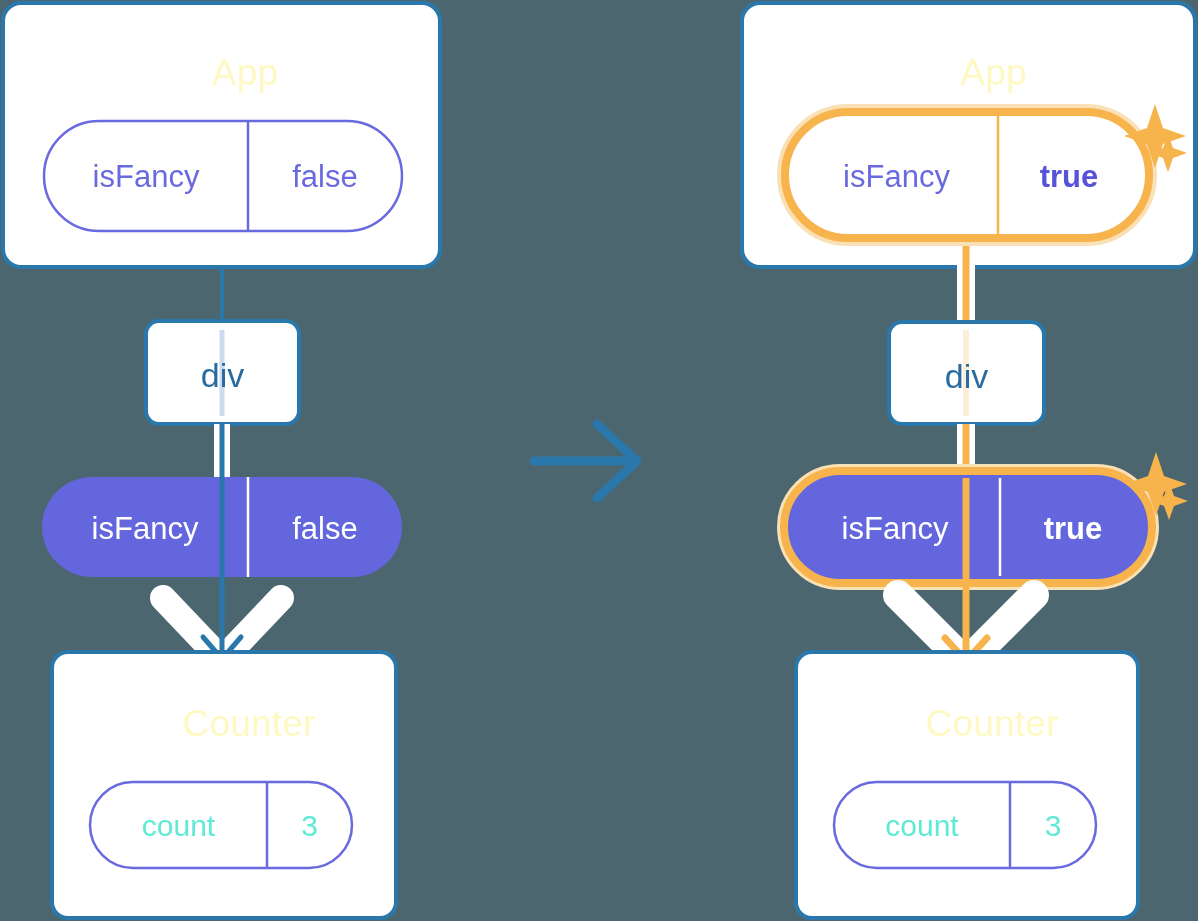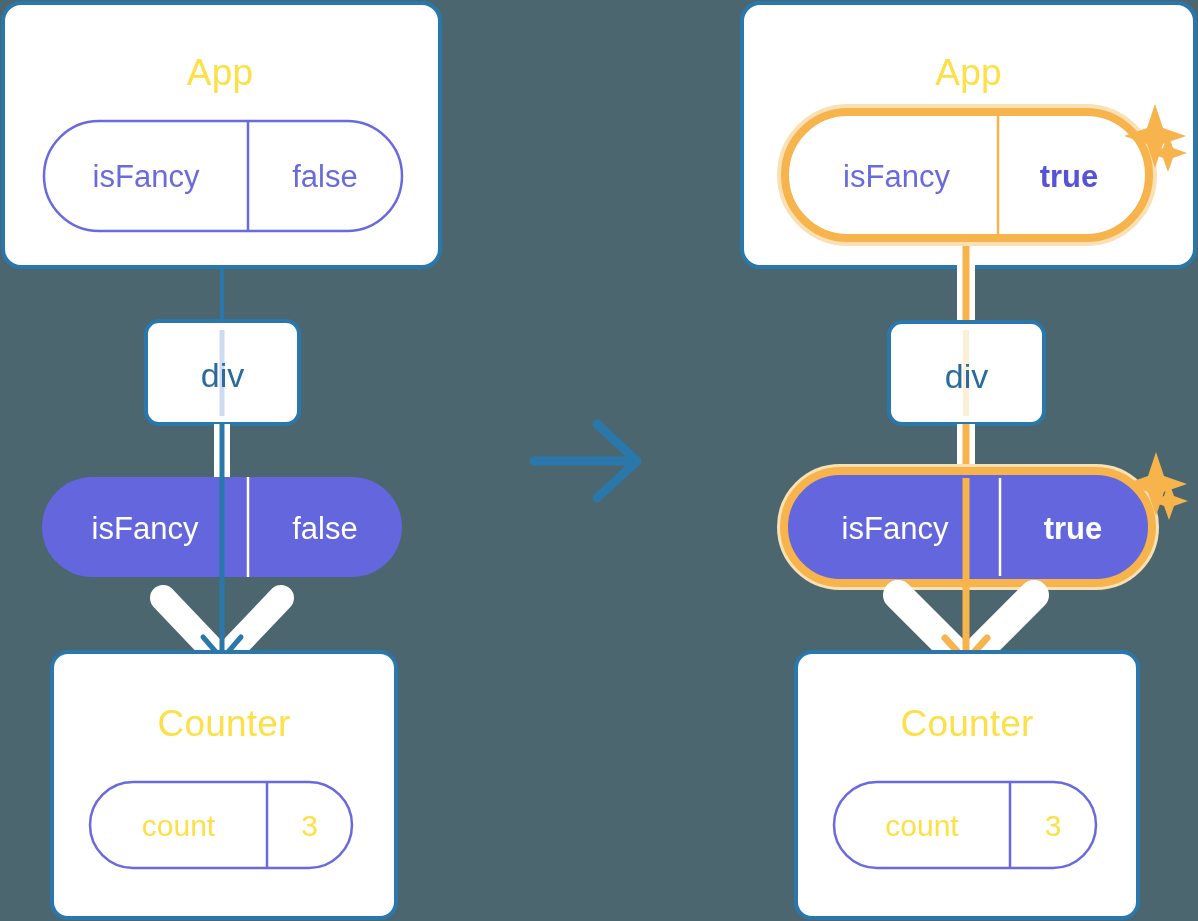--- a/index.html
+++ b/index.html
@@ -26,34 +26,35 @@
     width: 1198px;
     height: 921px;
   }
   .lbl {
     position: absolute;
     white-space: nowrap;
     pointer-events: none;
   }
   .box-title {
     font-size: 37px;
-    color: #fde047;
+    color: #fef9c3;
     letter-spacing: 0.2px;
+    padding-left: 25px;
   }
   .div-title {
     font-size: 34px;
     color: #2a6b9f;
   }
   .pill-text-outline {
     font-size: 31px;
     color: #6a6ae0;
   }
   .pill-text-outline-sm {
     font-size: 30px;
-    color: #fde047;
+    color: #5eead4;
   }
   .pill-text-filled {
     font-size: 31px;
     color: #ffffff;
   }
   .bold {
     font-weight: bold;
   }
   .bold-purple {
     font-weight: bold;

